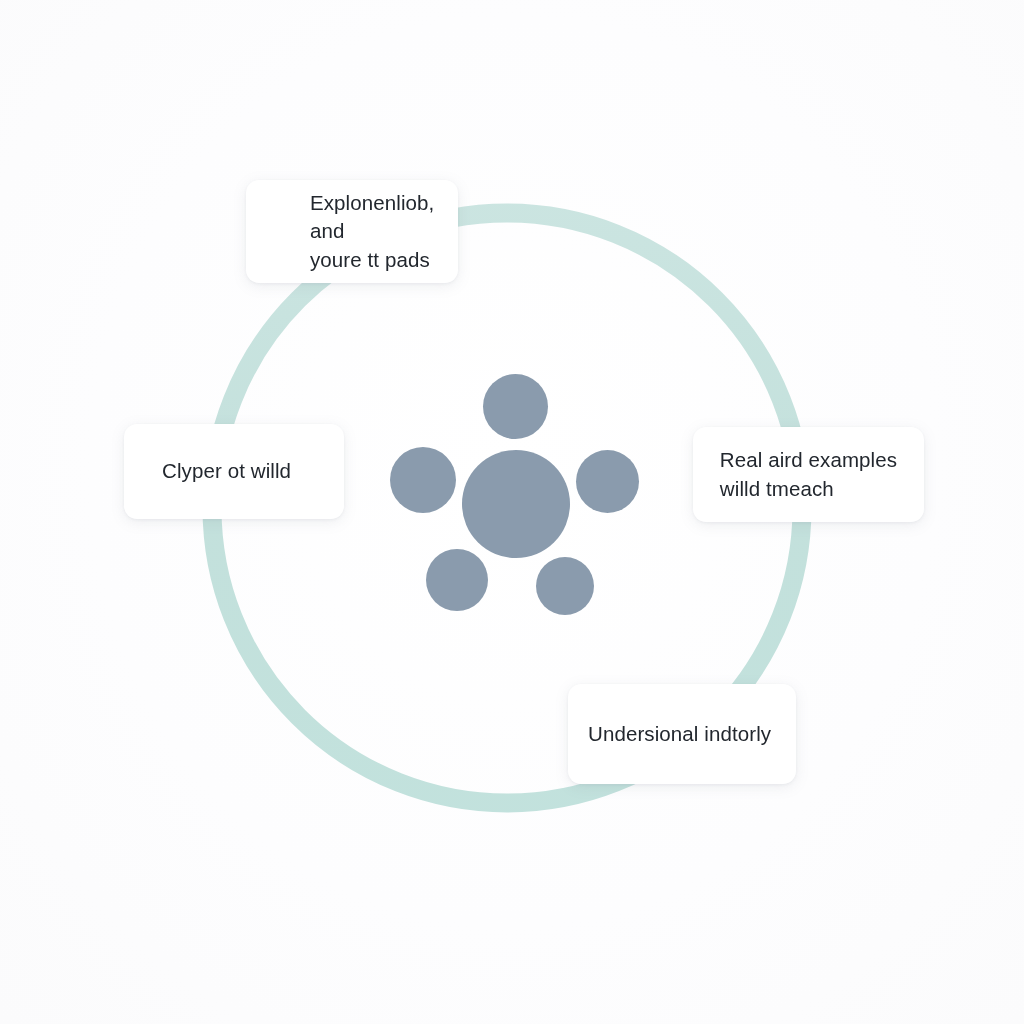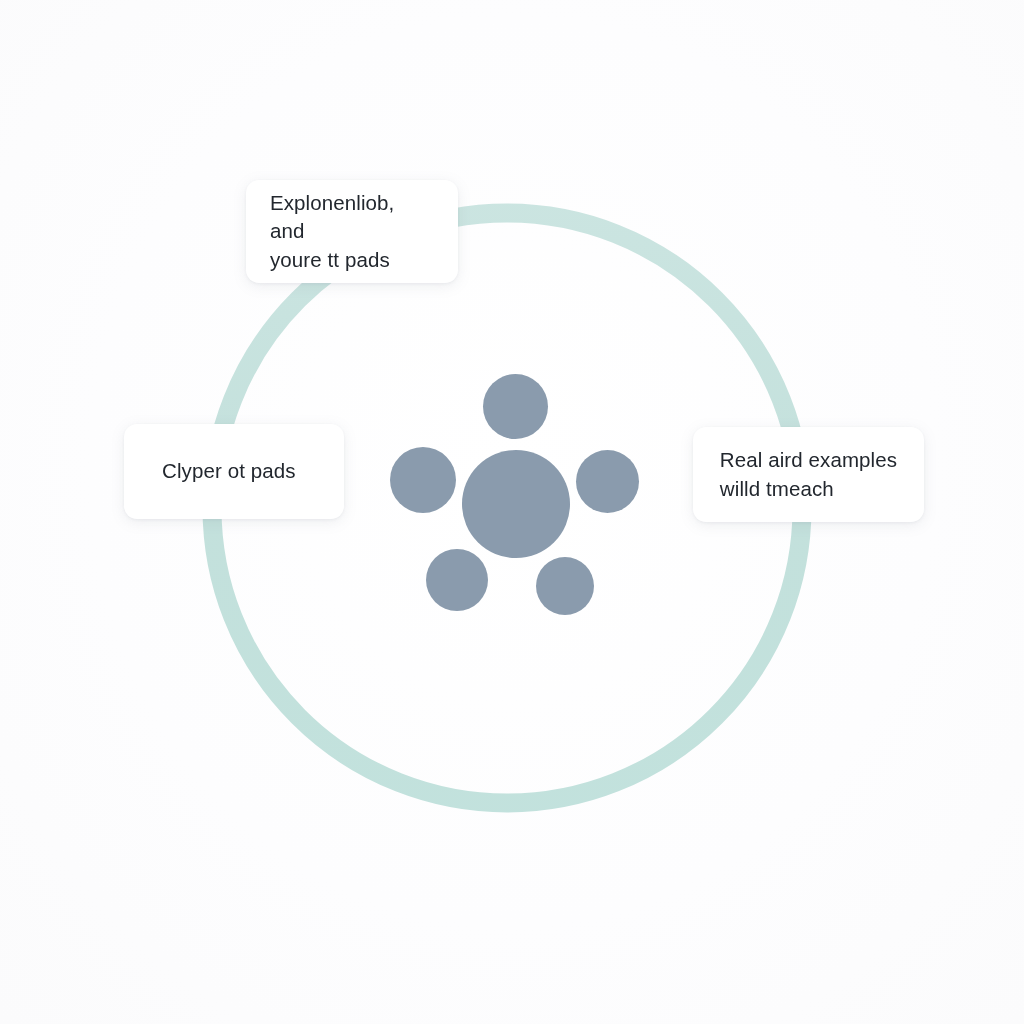--- a/index.html
+++ b/index.html
@@ -76,21 +76,21 @@
     letter-spacing: 0.1px;
     white-space: pre-line;
   }
 
   
   .card-1 {
     left: 246px; top: 180px; width: 212px; height: 103px;
     padding: 0 24px;
     justify-content: flex-start;
   }
-  .card-1 .card-text { text-align: left; }
+  .card-1 .card-text { text-align: left; margin-left: 40px; }
 
   
   .card-2 {
     left: 576px; top: 182px; width: 208px; height: 101px;
     padding: 0 27px;
     justify-content: flex-start;
   }
   .card-2 .card-text { text-align: left; }
 
   
@@ -150,23 +150,26 @@
     <div class="node node-center"></div>
   </div>
 
   <div class="card card-1">
     <div class="card-text">Explonenliob, and
 youre tt pads</div>
   </div>
 
 
   <div class="card card-3">
-    <div class="card-text">Clyper ot pads</div>
+    <div class="card-text">Clyper ot willd</div>
   </div>
 
   <div class="card card-4">
     <div class="card-text">Real aird examples
 willd tmeach</div>
   </div>
 
 
+  <div class="card card-6">
+    <div class="card-text">Undersional indtorly</div>
+  </div>
 
 </div>
 
 </body></html>

